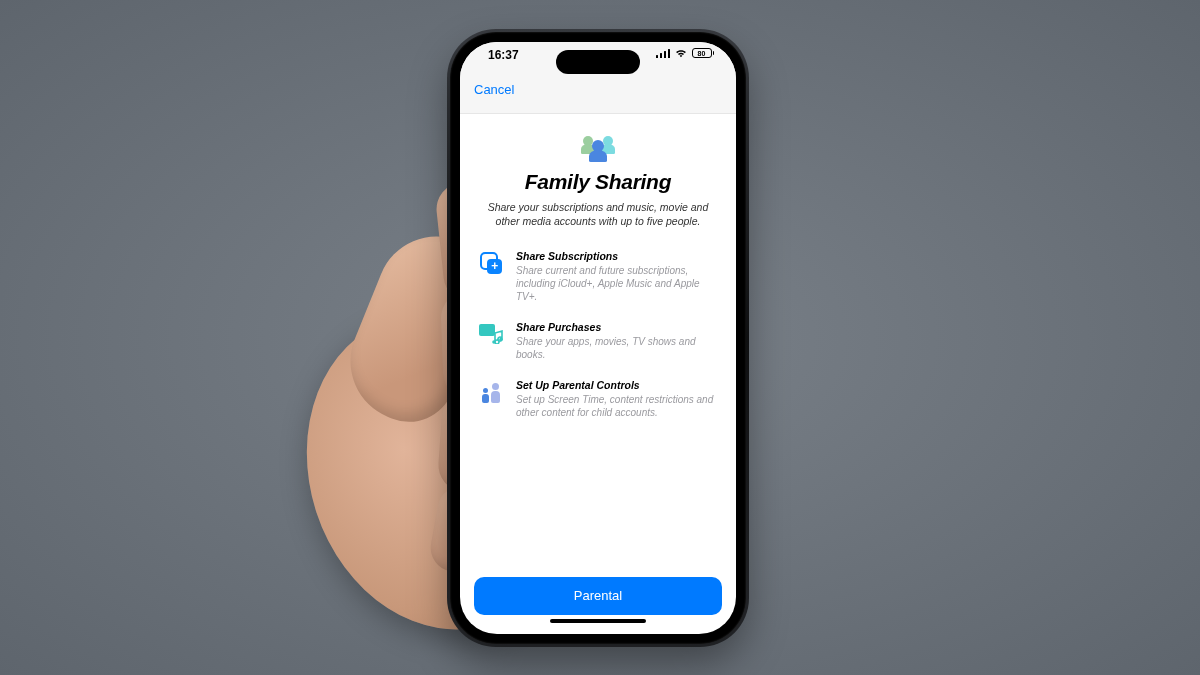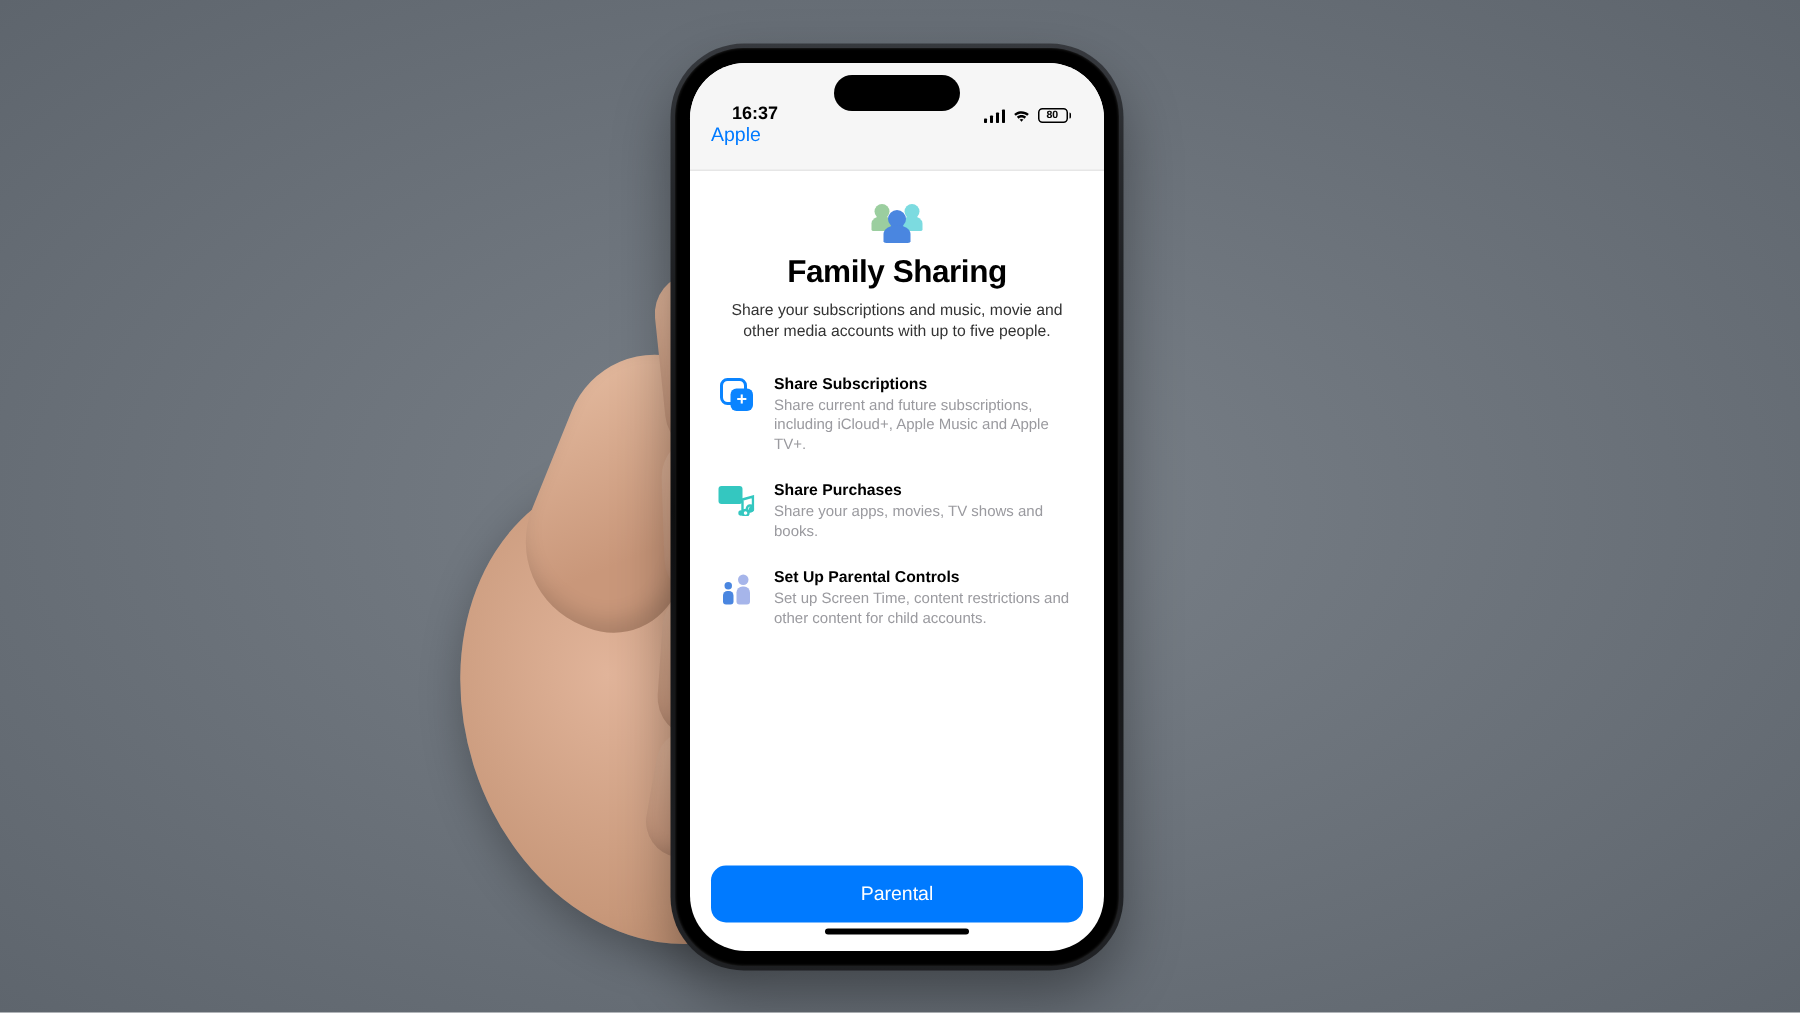--- a/index.html
+++ b/index.html
@@ -57,21 +57,21 @@
       transform: translateX(-50%);
       width: 84px;
       height: 24px;
       background: #000;
       border-radius: 14px;
       z-index: 10;
     }
     .status-bar {
       height: 40px;
       display: flex;
-      align-items: flex-end;
+      align-items: flex-start;
       justify-content: space-between;
       padding: 0 22px 0 28px;
       font-size: 12px;
       font-weight: 600;
       color: #000;
       background: #f6f6f6;
       position: relative;
       padding-top: 6px;
     }
     .status-right {
@@ -131,20 +131,21 @@
       font-size: 13px;
       font-weight: 400;
       cursor: pointer;
     }
     .content {
       flex: 1;
       padding: 20px 18px 10px;
       display: flex;
       flex-direction: column;
       overflow: hidden;
+      font-style: italic;
     }
     .hero-icon {
       display: flex;
       justify-content: center;
       margin-bottom: 8px;
     }
     .family-icon {
       width: 36px;
       height: 28px;
       position: relative;
@@ -331,21 +332,21 @@
               </svg>
           </span>
           <span class="battery">
             <span class="battery-body"><span class="battery-fill"></span><span class="battery-num">80</span></span>
             <span class="battery-tip"></span>
           </span>
         </div>
       </div>
 
       <div class="nav-bar">
-        <span class="cancel">Apple</span>
+        <span class="cancel">Cancel</span>
       </div>
 
       <div class="content">
         <div class="hero-icon">
           <div class="family-icon">
             <div class="p1"></div>
               <div class="b1"></div>
             <div class="p2"></div>
               <div class="b2"></div>
             <div class="p3"></div>

